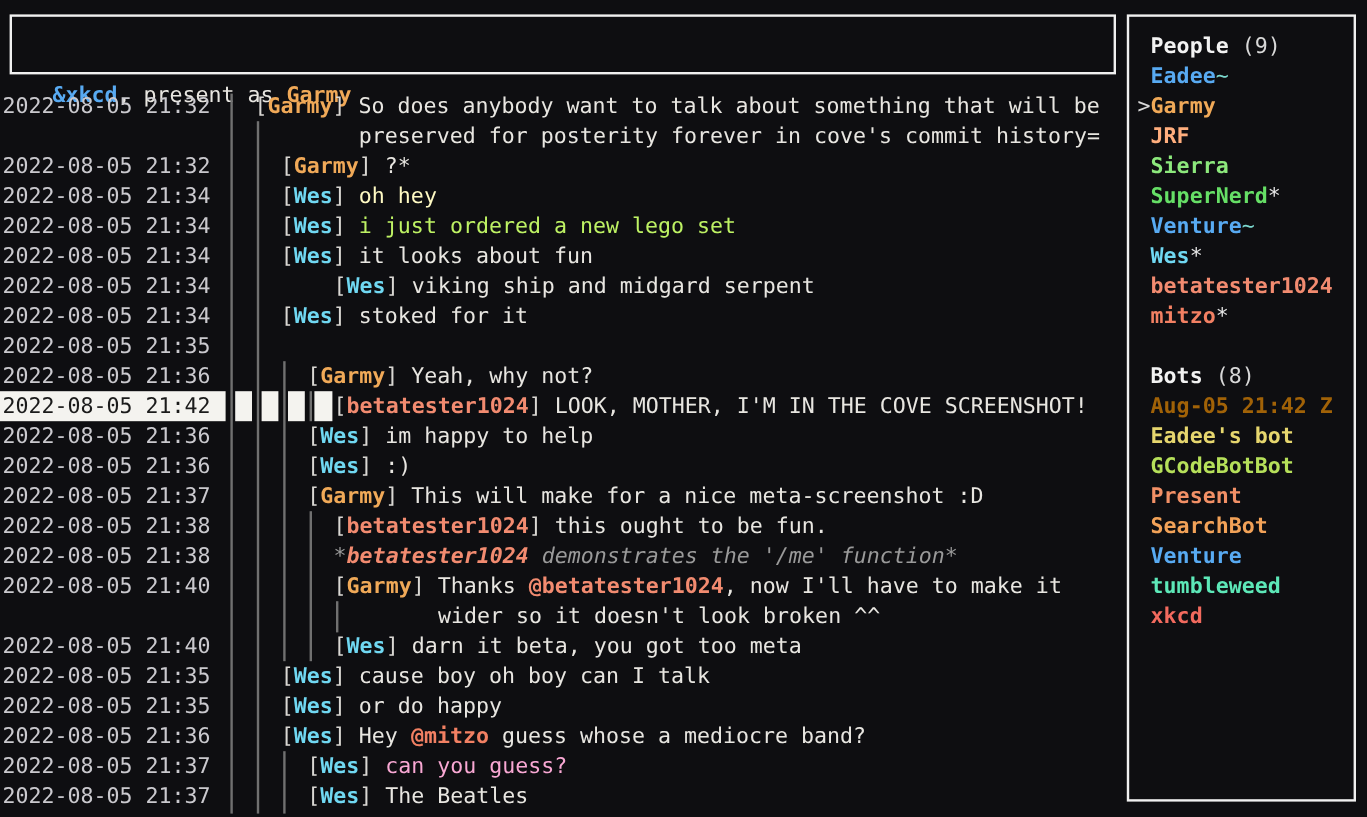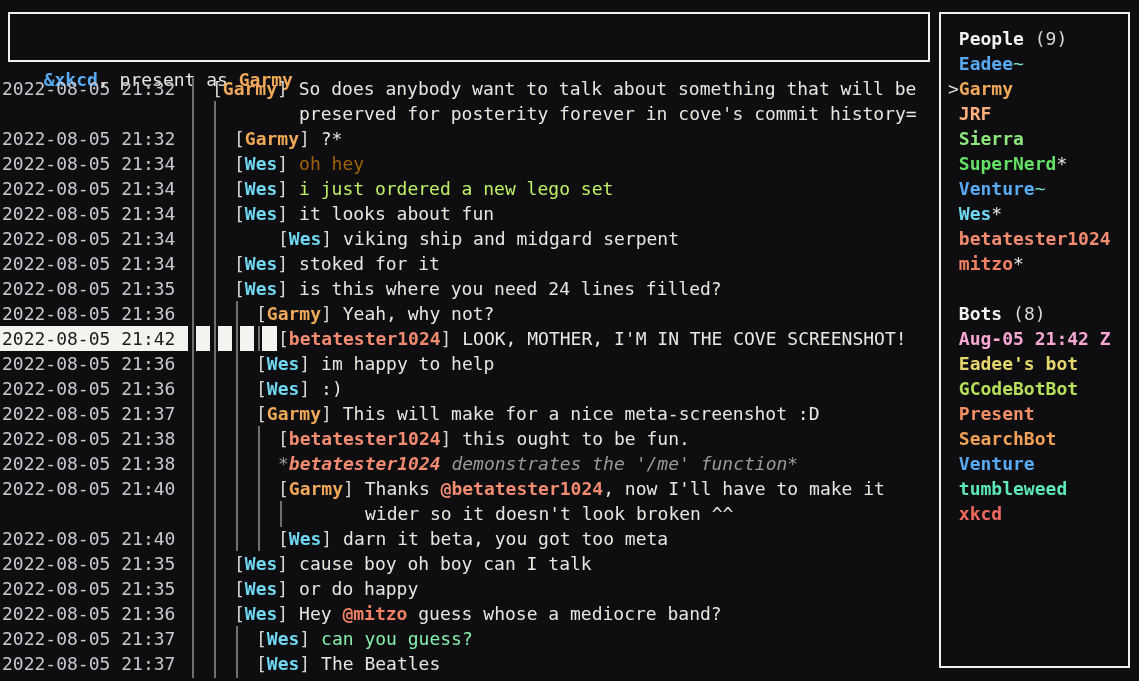--- a/index.html
+++ b/index.html
@@ -60,41 +60,40 @@
     </div>
     <div class="chat-row" style="top: 25px;">
       <div class="msg" style="left: 299px;"><span style="color: rgb(232, 230, 225);">preserved for posterity forever in cove's commit history=</span></div>
     </div>
     <div class="chat-row" style="top: 50px;">
       <span class="ts">2022-08-05 21:32</span>
       <div class="msg" style="left: 234px;"><span style="color: rgb(217, 215, 211);">[</span><span style="color: rgb(240, 169, 88); font-weight: bold;">Garmy</span><span style="color: rgb(217, 215, 211);">] </span><span style="color: rgb(232, 230, 225);">?*</span></div>
     </div>
     <div class="chat-row" style="top: 75px;">
       <span class="ts">2022-08-05 21:34</span>
-      <div class="msg" style="left: 234px;"><span style="color: rgb(217, 215, 211);">[</span><span style="color: rgb(112, 216, 242); font-weight: bold;">Wes</span><span style="color: rgb(217, 215, 211);">] </span><span style="color: #a16207;">oh hey</span></div>
+      <div class="msg" style="left: 234px;"><span style="color: rgb(217, 215, 211);">[</span><span style="color: rgb(112, 216, 242); font-weight: bold;">Wes</span><span style="color: rgb(217, 215, 211);">] </span><span style="color: #fef9c3;">oh hey</span></div>
     </div>
     <div class="chat-row" style="top: 100px;">
       <span class="ts">2022-08-05 21:34</span>
       <div class="msg" style="left: 234px;"><span style="color: rgb(217, 215, 211);">[</span><span style="color: rgb(112, 216, 242); font-weight: bold;">Wes</span><span style="color: rgb(217, 215, 211);">] </span><span style="color: #bef264;">i just ordered a new lego set</span></div>
     </div>
     <div class="chat-row" style="top: 125px;">
       <span class="ts">2022-08-05 21:34</span>
       <div class="msg" style="left: 234px;"><span style="color: rgb(217, 215, 211);">[</span><span style="color: rgb(112, 216, 242); font-weight: bold;">Wes</span><span style="color: rgb(217, 215, 211);">] </span><span style="color: rgb(232, 230, 225);">it looks about fun</span></div>
     </div>
     <div class="chat-row" style="top: 150px;">
       <span class="ts">2022-08-05 21:34</span>
       <div class="msg" style="left: 234px; margin-left: 44px;"><span style="color: rgb(217, 215, 211);">[</span><span style="color: rgb(112, 216, 242); font-weight: bold;">Wes</span><span style="color: rgb(217, 215, 211);">] </span><span style="color: rgb(232, 230, 225);">viking ship and midgard serpent</span></div>
     </div>
     <div class="chat-row" style="top: 175px;">
       <span class="ts">2022-08-05 21:34</span>
       <div class="msg" style="left: 234px;"><span style="color: rgb(217, 215, 211);">[</span><span style="color: rgb(112, 216, 242); font-weight: bold;">Wes</span><span style="color: rgb(217, 215, 211);">] </span><span style="color: rgb(232, 230, 225);">stoked for it</span></div>
     </div>
     <div class="chat-row" style="top: 200px;">
       <span class="ts">2022-08-05 21:35</span>
-      <div class="msg" style="left: 234px;"><span style="color: rgb(217, 215, 211);">[</span><span style="color: rgb(112, 216, 242); font-weight: bold;">Wes</span><span style="color: rgb(217, 215, 211);">] </span><span style="color: rgb(232, 230, 225);">is this where you need 24 lines filled?</span></div>
     </div>
     <div class="chat-row" style="top: 225px;">
       <span class="ts">2022-08-05 21:36</span>
       <div class="msg" style="left: 256px;"><span style="color: rgb(217, 215, 211);">[</span><span style="color: rgb(240, 169, 88); font-weight: bold;">Garmy</span><span style="color: rgb(217, 215, 211);">] </span><span style="color: rgb(232, 230, 225);">Yeah, why not?</span></div>
     </div>
     <div class="chat-row" style="top: 250px;">
       <div class="hl" style="left: 0px; width: 188px;"></div>
       <div class="hl" style="left: 196px; width: 14px;"></div>
       <div class="hl" style="left: 218px; width: 14px;"></div>
       <div class="hl" style="left: 240px; width: 14px;"></div>
@@ -140,21 +139,21 @@
     <div class="chat-row" style="top: 500px;">
       <span class="ts">2022-08-05 21:35</span>
       <div class="msg" style="left: 234px;"><span style="color: rgb(217, 215, 211);">[</span><span style="color: rgb(112, 216, 242); font-weight: bold;">Wes</span><span style="color: rgb(217, 215, 211);">] </span><span style="color: rgb(232, 230, 225);">or do happy</span></div>
     </div>
     <div class="chat-row" style="top: 525px;">
       <span class="ts">2022-08-05 21:36</span>
       <div class="msg" style="left: 234px;"><span style="color: rgb(217, 215, 211);">[</span><span style="color: rgb(112, 216, 242); font-weight: bold;">Wes</span><span style="color: rgb(217, 215, 211);">] </span><span style="color: rgb(232, 230, 225);">Hey </span><span style="color: rgb(242, 128, 99); font-weight: bold;">@mitzo</span><span style="color: rgb(232, 230, 225);"> guess whose a mediocre band?</span></div>
     </div>
     <div class="chat-row" style="top: 550px;">
       <span class="ts">2022-08-05 21:37</span>
-      <div class="msg" style="left: 256px;"><span style="color: rgb(217, 215, 211);">[</span><span style="color: rgb(112, 216, 242); font-weight: bold;">Wes</span><span style="color: rgb(217, 215, 211);">] </span><span style="color: #86efac;">can you guess?</span></div>
+      <div class="msg" style="left: 256px;"><span style="color: rgb(217, 215, 211);">[</span><span style="color: rgb(112, 216, 242); font-weight: bold;">Wes</span><span style="color: rgb(217, 215, 211);">] </span><span style="color: #f9a8d4;">can you guess?</span></div>
     </div>
     <div class="chat-row" style="top: 575px;">
       <span class="ts">2022-08-05 21:37</span>
       <div class="msg" style="left: 256px;"><span style="color: rgb(217, 215, 211);">[</span><span style="color: rgb(112, 216, 242); font-weight: bold;">Wes</span><span style="color: rgb(217, 215, 211);">] </span><span style="color: rgb(232, 230, 225);">The Beatles</span></div>
     </div>
   </div>
 
 <div class="sidebar">
   <div class="side-row side-head"><span class="pfx"> </span><span>People</span> <span class="cnt">(9)</span></div>
   <div id="people-list">
@@ -164,21 +163,21 @@
       <div class="side-row"><span class="pfx"> </span><span style="color: rgb(140, 232, 124);">Sierra</span></div>
       <div class="side-row"><span class="pfx"> </span><span style="color: rgb(102, 223, 102);">SuperNerd</span><span class="sfx" style="color: rgb(232, 232, 232);">*</span></div>
       <div class="side-row"><span class="pfx"> </span><span style="color: rgb(88, 170, 242);">Venture</span><span class="sfx" style="color: rgb(124, 217, 207);">~</span></div>
       <div class="side-row"><span class="pfx"> </span><span style="color: rgb(112, 216, 242);">Wes</span><span class="sfx" style="color: rgb(232, 232, 232);">*</span></div>
       <div class="side-row"><span class="pfx"> </span><span style="color: rgb(242, 139, 112);">betatester1024</span></div>
       <div class="side-row"><span class="pfx"> </span><span style="color: rgb(242, 128, 99);">mitzo</span><span class="sfx" style="color: rgb(232, 232, 232);">*</span></div>
     </div>
   <div class="side-gap"></div>
   <div class="side-row side-head"><span class="pfx"> </span><span>Bots</span> <span class="cnt">(8)</span></div>
   <div id="bots-list">
-      <div class="side-row"><span class="pfx"> </span><span style="color: #f9a8d4;">Aug-05 21:42 Z</span></div>
+      <div class="side-row"><span class="pfx"> </span><span style="color: #a16207;">Aug-05 21:42 Z</span></div>
       <div class="side-row"><span class="pfx"> </span><span style="color: rgb(230, 214, 110);">Eadee's bot</span></div>
       <div class="side-row"><span class="pfx"> </span><span style="color: rgb(182, 224, 90);">GCodeBotBot</span></div>
       <div class="side-row"><span class="pfx"> </span><span style="color: rgb(242, 144, 102);">Present</span></div>
       <div class="side-row"><span class="pfx"> </span><span style="color: rgb(242, 162, 88);">SearchBot</span></div>
       <div class="side-row"><span class="pfx"> </span><span style="color: rgb(88, 170, 242);">Venture</span></div>
       <div class="side-row"><span class="pfx"> </span><span style="color: rgb(93, 232, 184);">tumbleweed</span></div>
       <div class="side-row"><span class="pfx"> </span><span style="color: rgb(242, 106, 94);">xkcd</span></div>
     </div>
 </div>
 

